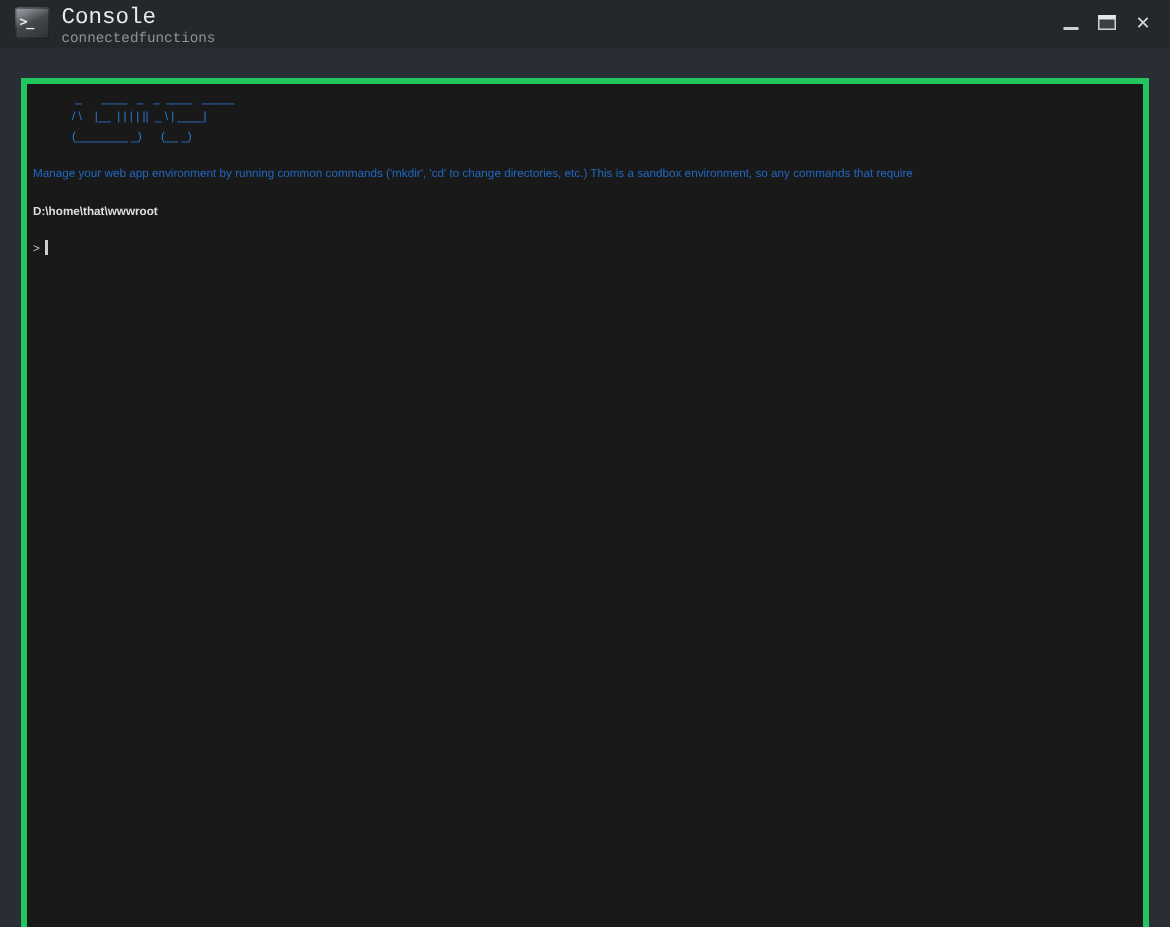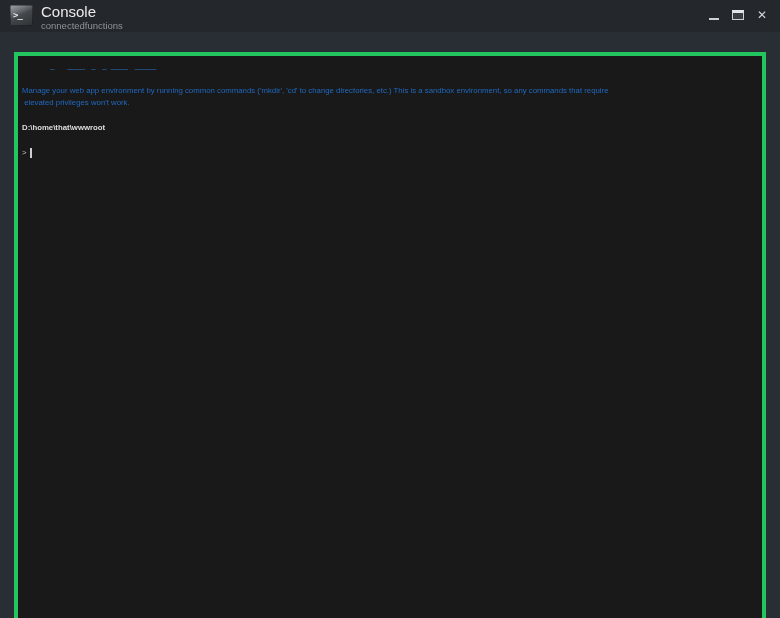--- a/index.html
+++ b/index.html
@@ -22,21 +22,21 @@
     background: linear-gradient(155deg, #a0a6ab 0%, #7b8186 22%, #44484c 48%, #2d3134 100%);
     box-shadow: inset 0 0 0 1px rgba(0,0,0,0.35);
     position: relative;
   }
   .app-icon .icon-glyph {
     position: absolute; left: 3px; top: 5px;
     font-family: "DejaVu Sans Mono", monospace;
     font-size: 9px; font-weight: bold; color: #e8ecee;
     letter-spacing: -1px;
   }
-  .title-texts { margin: 3px 0 0 8px; }
+  .title-texts { margin: 3px 0 0 8px; font-family: Liberation Mono, monospace; }
   .title { font-size: 15px; color: #e9eaeb; line-height: 17px; }
   .subtitle { font-size: 9.5px; color: #8e9396; line-height: 11px; }
 
   .controls {
     margin-left: auto; display: flex; align-items: flex-start;
     padding: 6px 8px 0 0;
   }
   .ctrl {
     width: 20px; height: 18px; display: flex; justify-content: center;
     align-items: center; cursor: pointer; margin-left: 4px;
@@ -94,23 +94,24 @@
     </div>
     <div class="ctrl">
       <span class="close-glyph">✕</span>
     </div>
   </div>
 </div>
 
 <div class="console">
   <div>
       <div class="line art-line">             _      ____   _   _  ____   _____</div>
+      <div class="line art-line">            / \    |__  | | | | ||  _ \ | ____|</div>
+      <div class="line art-line">            (________ _)      (__ _)</div>
     </div>
   <div class="line"></div>
   <div>
       <div class="line msg-line">Manage your web app environment by running common commands ('mkdir', 'cd' to change directories, etc.) This is a sandbox environment, so any commands that require</div>
-      <div class="line msg-line"> elevated privileges won't work.</div>
     </div>
   <div class="line"></div>
   <div class="line path">D:\home\that\wwwroot</div>
   <div class="line"></div>
   <div class="line"><span class="prompt">&gt;</span><span class="cursor"></span></div>
 </div>
 
 </body></html>

